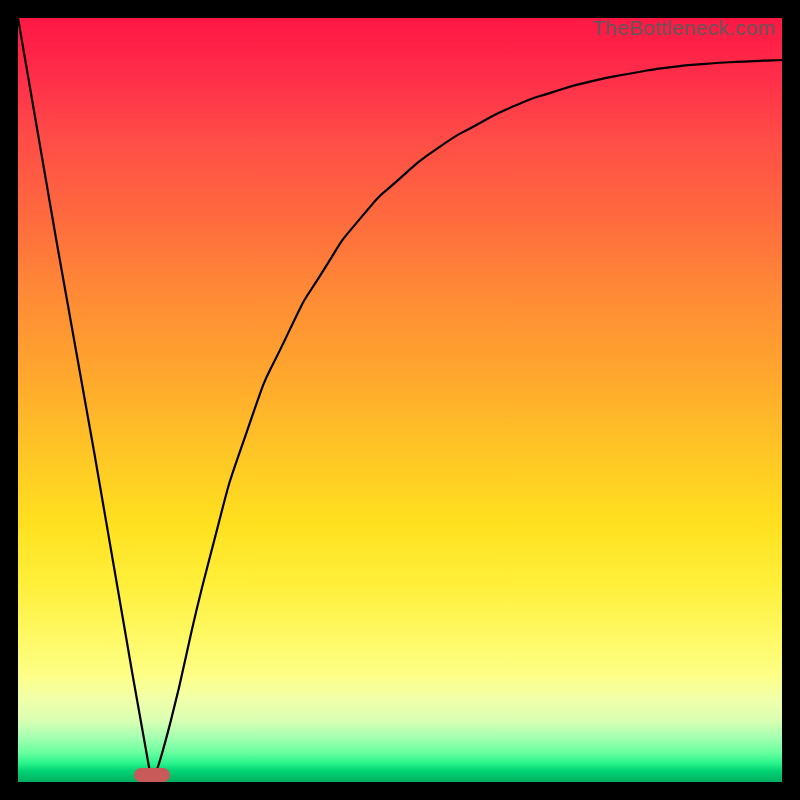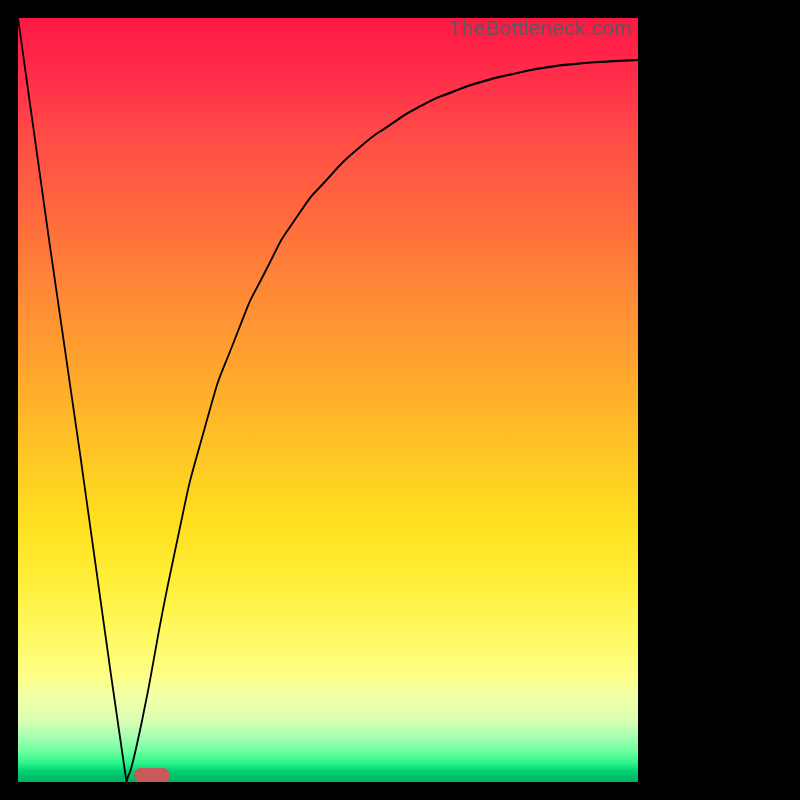--- a/index.html
+++ b/index.html
@@ -14,21 +14,21 @@
   .frame {
     position: relative;
     width: 800px;
     height: 800px;
     background: #000;
   }
   .plot-area {
     position: absolute;
     left: 18px;
     top: 18px;
-    width: 620px;
+    width: 764px;
     height: 764px;
     overflow: visible;
   }
   .gradient {
     position: absolute;
     inset: 0;
     background: linear-gradient(to bottom,
       #ff1744 0%,
       #ff2f4a 8%,
       #ff4d47 16%,

